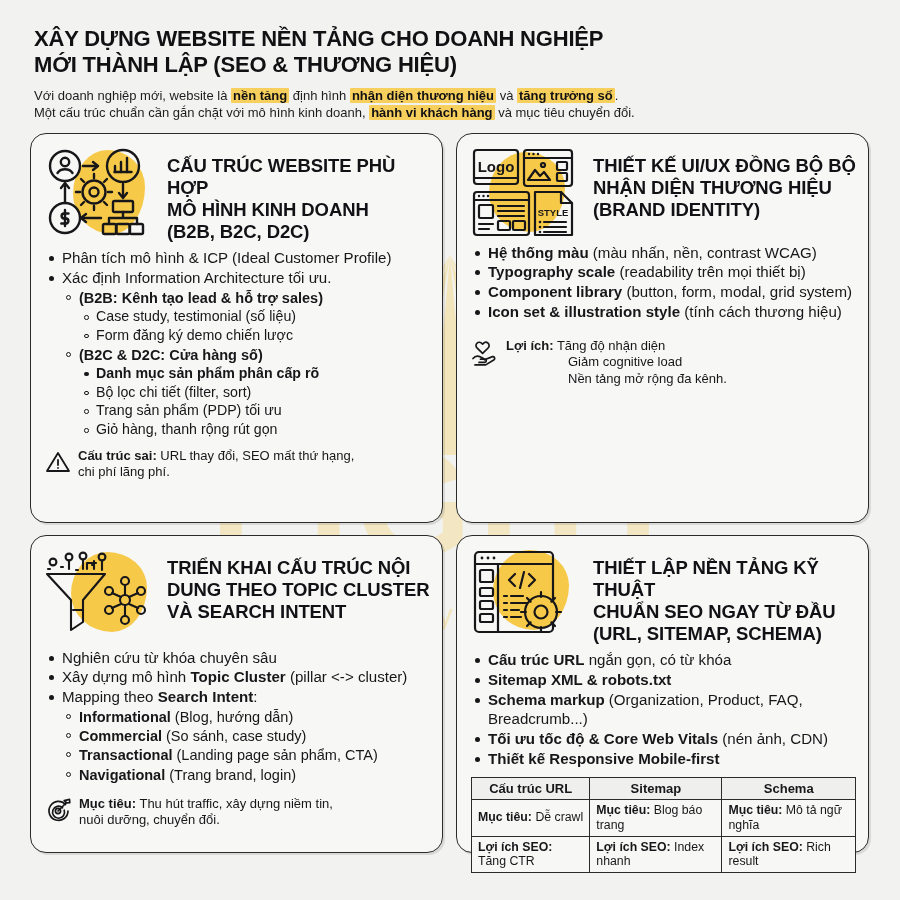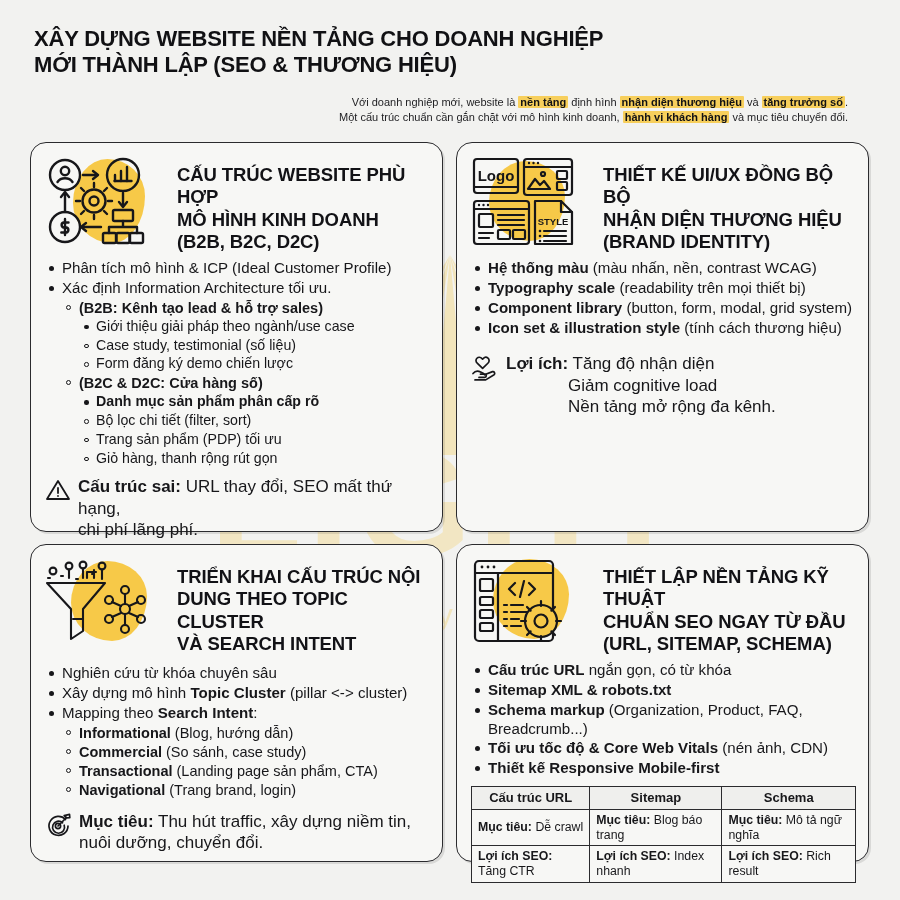--- a/index.html
+++ b/index.html
@@ -34,21 +34,21 @@
     width:300px;height:210px;
   }
 
   
   .header{position:relative;z-index:3;padding:26px 34px 0 34px;}
   .title{
     font-size:22px;font-weight:bold;line-height:1.16;
     letter-spacing:-0.2px;margin:0 0 10px 0;color:#111114;
   }
   .title .l2{display:block;}
-  .subtitle{font-size:11px;line-height:1.33;margin:18px;color:#1d1d20;text-align:right;}
+  .subtitle{font-size:13px;line-height:1.33;margin:0;color:#1d1d20;}
   .subtitle .ln{display:block;white-space:nowrap;}
   mark{background:#f7cf5c;color:#111114;font-weight:bold;padding:0 2px;border-radius:1px;}
 
   
   .grid{
     position:relative;z-index:2;
     margin:11px 0 0 0;padding:0 30px;
     display:grid;grid-template-columns:413px 413px;
     column-gap:13px;row-gap:12px;
   }
@@ -59,21 +59,21 @@
     padding:12px 12px 12px 14px;
     box-sizing:border-box;
     position:relative;
     box-shadow:2px 2px 0 rgba(0,0,0,.10);
   }
   .card.c1{height:390px;}
   .card.c2{height:390px;}
   .card.c3{height:318px;}
   .card.c4{height:318px;}
 
-  .card-head{display:flex;align-items:flex-start;gap:26px;margin-bottom:6px;}
+  .card-head{display:flex;align-items:flex-start;gap:16px;margin-bottom:6px;}
   .icon-wrap{position:relative;width:106px;height:92px;flex:0 0 106px;}
   .icon-blob{
     position:absolute;background:#f7c948;border-radius:48% 52% 46% 54% / 52% 44% 56% 48%;
     z-index:0;
   }
   .icon-wrap svg{position:relative;z-index:1;display:block;}
   .card-title{
     font-size:18.5px;font-weight:bold;line-height:1.2;
     letter-spacing:-0.1px;padding-top:9px;color:#121216;
   }
@@ -109,21 +109,21 @@
   }
   ul.lvl3>li.hollow::before{
     background:transparent;border:1.3px solid #17171a;box-sizing:border-box;
   }
   .ind1{margin-left:16px;}
   .ind2{margin-left:16px;}
   b{font-weight:bold;}
 
   .note{
     display:flex;align-items:flex-start;gap:7px;margin-top:9px;
-    font-size:17px;line-height:1.25;
+    font-size:13px;line-height:1.25;
   }
   .note .note-ico{flex:0 0 26px;padding-top:2px;}
   .note .note-txt{flex:1;}
   .note .note-txt .nl{display:block;}
   .note .note-txt .pad{padding-left:62px;}
 
   
   table.seo-table{
     border-collapse:collapse;width:100%;margin-top:8px;
     background:#f7f7f5;
@@ -205,21 +205,20 @@
         </div>
       </div>
 
       <ul class="lvl1">
         <li>Phân tích mô hình &amp; ICP (Ideal Customer Profile)</li>
         <li>
           <span>Xác định Information Architecture tối ưu.</span>
           <ul class="lvl2 ind1">
             <li><b>(B2B: Kênh tạo lead &amp; hỗ trợ sales)</b>
               <ul class="lvl3 ind2">
-                <li>Giới thiệu giải pháp theo ngành/use case</li>
                 <li class="hollow">Case study, testimonial (số liệu)</li>
                 <li class="hollow">Form đăng ký demo chiến lược</li>
               </ul>
             </li>
             <li><b>(B2C &amp; D2C: Cửa hàng số)</b>
               <ul class="lvl3 ind2">
                 <li><b>Danh mục sản phẩm phân cấp rõ</b></li>
                 <li class="hollow">Bộ lọc chi tiết (filter, sort)</li>
                 <li class="hollow">Trang sản phẩm (PDP) tối ưu</li>
                 <li class="hollow">Giỏ hàng, thanh rộng rút gọn</li>

